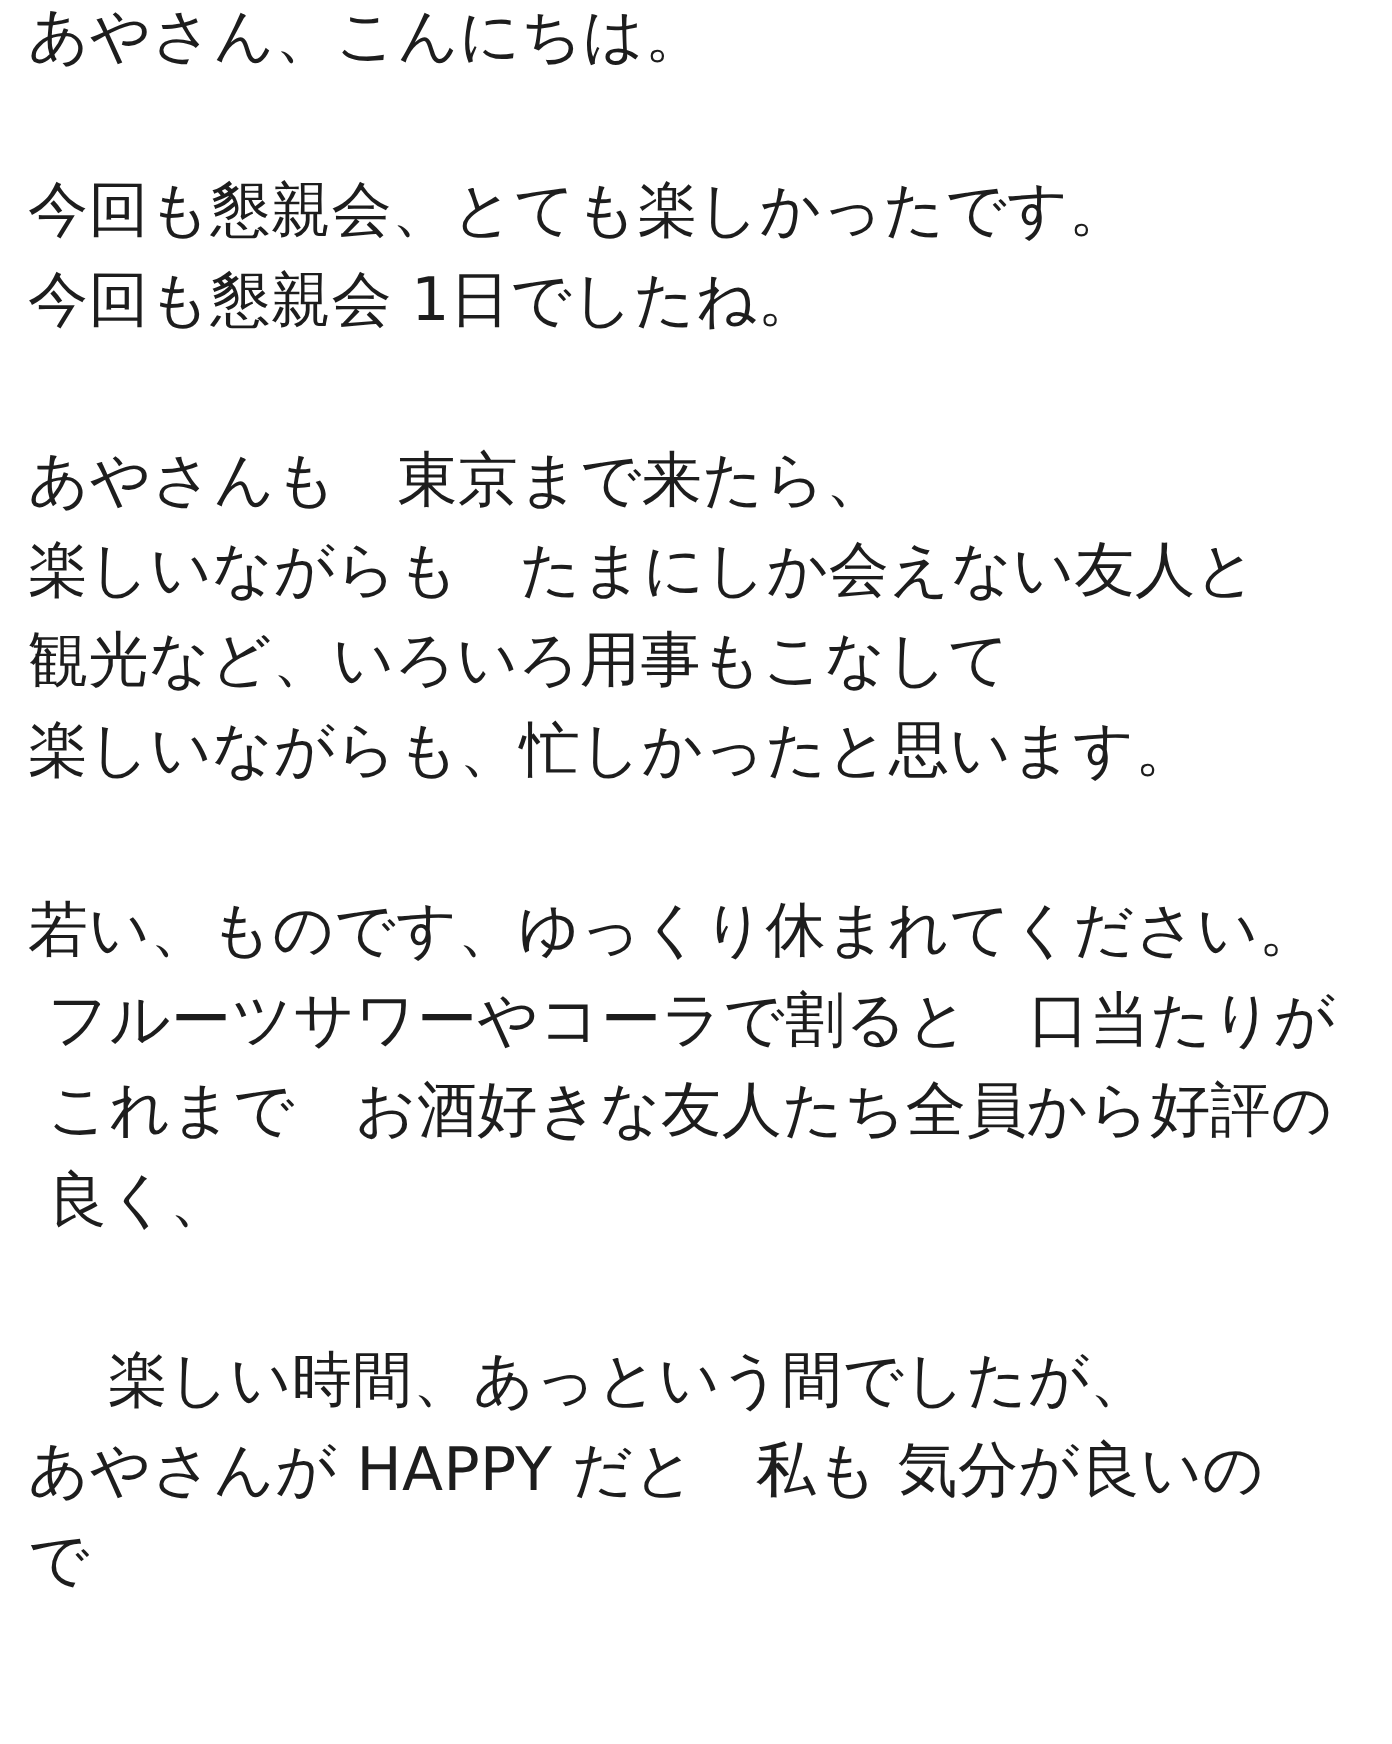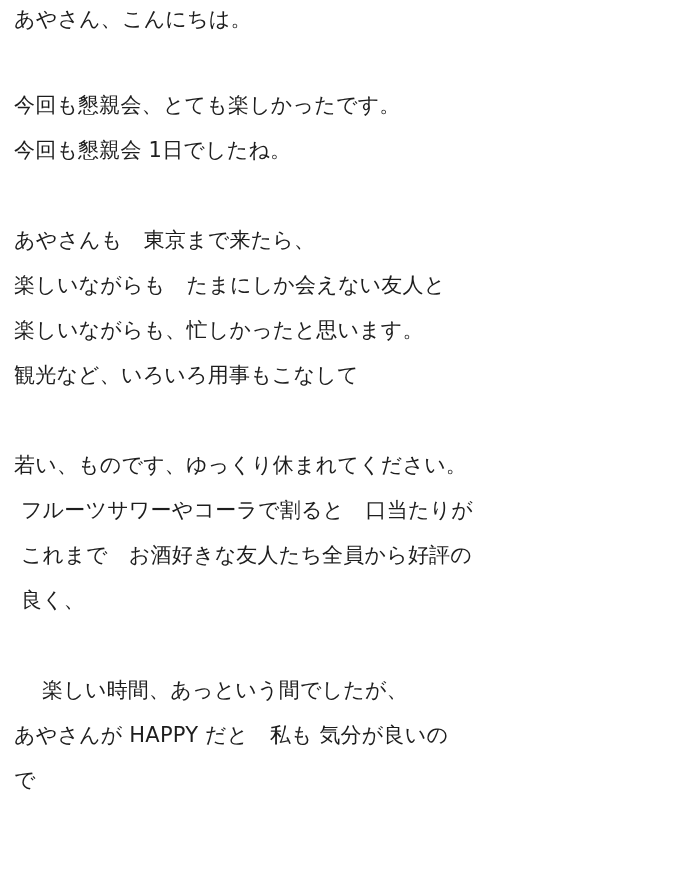--- a/index.html
+++ b/index.html
@@ -13,21 +13,21 @@
     overflow: hidden;
     font-family: "DejaVu Sans", "Liberation Sans", sans-serif;
   }
   #message-body {
     padding: 0 14px;
     box-sizing: border-box;
     width: 696px;
   }
   .line {
     color: #1d1d1d;
-    font-size: 21px;
+    font-size: 30px;
     line-height: 45px;
     letter-spacing: 0.2px;
     white-space: pre-wrap;
     font-weight: 400;
   }
   .line.blank {
     height: 45px;
   }
   .line.first {
     line-height: 38px;
@@ -37,22 +37,22 @@
 <body>
 
 <div id="message-body">
   <div class="line first">あやさん、こんにちは。</div>
   <div class="line blank"></div>
   <div class="line">今回も懇親会、とても楽しかったです。</div>
   <div class="line">今回も懇親会 1日でしたね。</div>
   <div class="line blank"></div>
   <div class="line">あやさんも　東京まで来たら、</div>
   <div class="line">楽しいながらも　たまにしか会えない友人と</div>
+  <div class="line">観光など、いろいろ用事もこなして</div>
   <div class="line">楽しいながらも、忙しかったと思います。</div>
-  <div class="line">観光など、いろいろ用事もこなして</div>
   <div class="line blank"></div>
   <div class="line">若い、ものです、ゆっくり休まれてください。</div>
   <div class="line"> フルーツサワーやコーラで割ると　口当たりが</div>
   <div class="line"> これまで　お酒好きな友人たち全員から好評の</div>
   <div class="line"> 良く、</div>
   <div class="line blank"></div>
   <div class="line">　 楽しい時間、あっという間でしたが、</div>
   <div class="line">あやさんが HAPPY だと　私も 気分が良いの</div>
   <div class="line">で</div>
 

